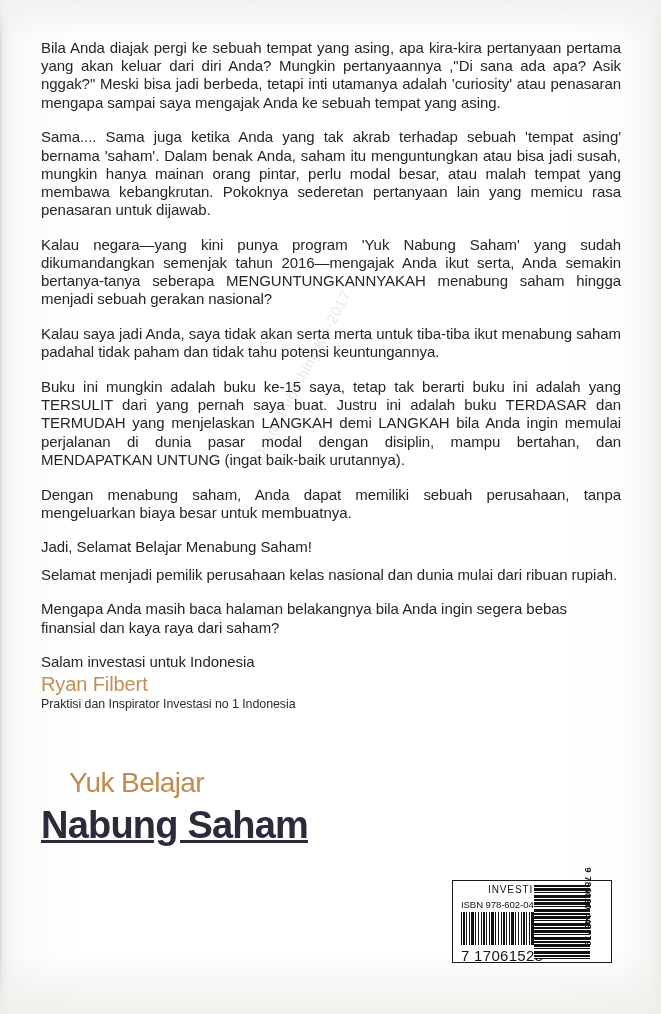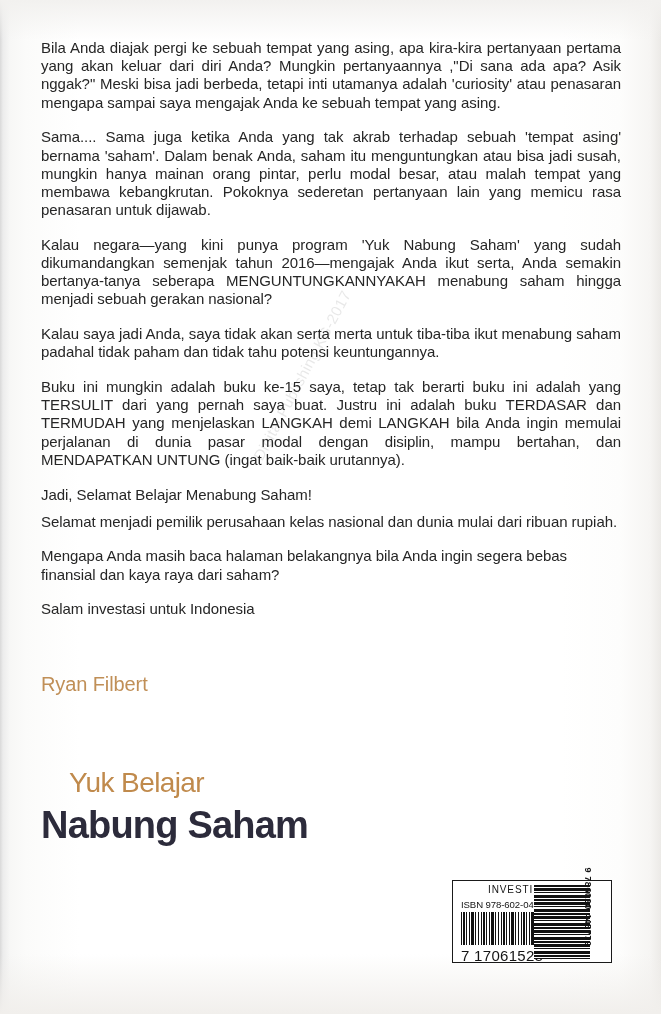--- a/index.html
+++ b/index.html
@@ -118,20 +118,21 @@
     color: #c08a4c;
     letter-spacing: -0.6px;
     margin-left: 28px;
   }
   #title-line2 {
     font-size: 38px;
     line-height: 44px;
     font-weight: bold;
     color: #2c2b3b;
     letter-spacing: -0.8px;
+    text-decoration: underline;
   }
 
   
   #publisher-block {
     position: absolute;
     left: 41px;
     top: 909px;
     width: 330px;
   }
   .pub-line {
@@ -236,28 +237,30 @@
   <div id="vignette-bottom"></div>
 
   <div id="watermark">Digital Publishing KG-2017</div>
 
   <div id="body-copy">
     <p class="para">Bila Anda diajak pergi ke sebuah tempat yang asing, apa kira-kira pertanyaan pertama yang akan keluar dari diri Anda? Mungkin pertanyaannya ,"Di sana ada apa? Asik nggak?" Meski bisa jadi berbeda, tetapi inti utamanya adalah 'curiosity' atau penasaran mengapa sampai saya mengajak Anda ke sebuah tempat yang asing.</p>
     <p class="para">Sama.... Sama juga ketika Anda yang tak akrab terhadap sebuah 'tempat asing' bernama 'saham'. Dalam benak Anda, saham itu menguntungkan atau bisa jadi susah, mungkin hanya mainan orang pintar, perlu modal besar, atau malah tempat yang membawa kebangkrutan. Pokoknya sederetan pertanyaan lain yang memicu rasa penasaran untuk dijawab.</p>
     <p class="para">Kalau negara—yang kini punya program 'Yuk Nabung Saham' yang sudah dikumandangkan semenjak tahun 2016—mengajak Anda ikut serta, Anda semakin bertanya-tanya seberapa MENGUNTUNGKANNYAKAH menabung saham hingga menjadi sebuah gerakan nasional?</p>
     <p class="para">Kalau saya jadi Anda, saya tidak akan serta merta untuk tiba-tiba ikut menabung saham padahal tidak paham dan tidak tahu potensi keuntungannya.</p>
     <p class="para">Buku ini mungkin adalah buku ke-15 saya, tetap tak berarti buku ini adalah yang TERSULIT dari yang pernah saya buat. Justru ini adalah buku TERDASAR dan TERMUDAH yang menjelaskan LANGKAH demi LANGKAH bila Anda ingin memulai perjalanan di dunia pasar modal dengan disiplin, mampu bertahan, dan MENDAPATKAN UNTUNG (ingat baik-baik urutannya).</p>
+    <p class="para">Dengan menabung saham, Anda dapat memiliki sebuah perusahaan, tanpa mengeluarkan biaya besar untuk membuatnya.</p>
     <p class="para nojust" style="margin-bottom:9px">Jadi, Selamat Belajar Menabung Saham!</p>
     <p class="para nojust">Selamat menjadi pemilik perusahaan kelas nasional dan dunia mulai dari ribuan rupiah.</p>
     <p class="para nojust">Mengapa Anda masih baca halaman belakangnya bila Anda ingin segera bebas finansial dan kaya raya dari saham?</p>
     <p class="para nojust">Salam investasi untuk Indonesia</p>
   </div>
 
   <div id="author-block">
     <div id="author-name">Ryan Filbert</div>
+    <div id="author-tagline">Praktisi dan Inspirator Investasi no 1 Indonesia</div>
   </div>
 
   <div id="title-block">
     <div id="title-line1">Yuk Belajar</div>
     <div id="title-line2">Nabung Saham</div>
   </div>
 
 
   <div id="isbn-box">
     <div id="isbn-category">INVESTING</div>

